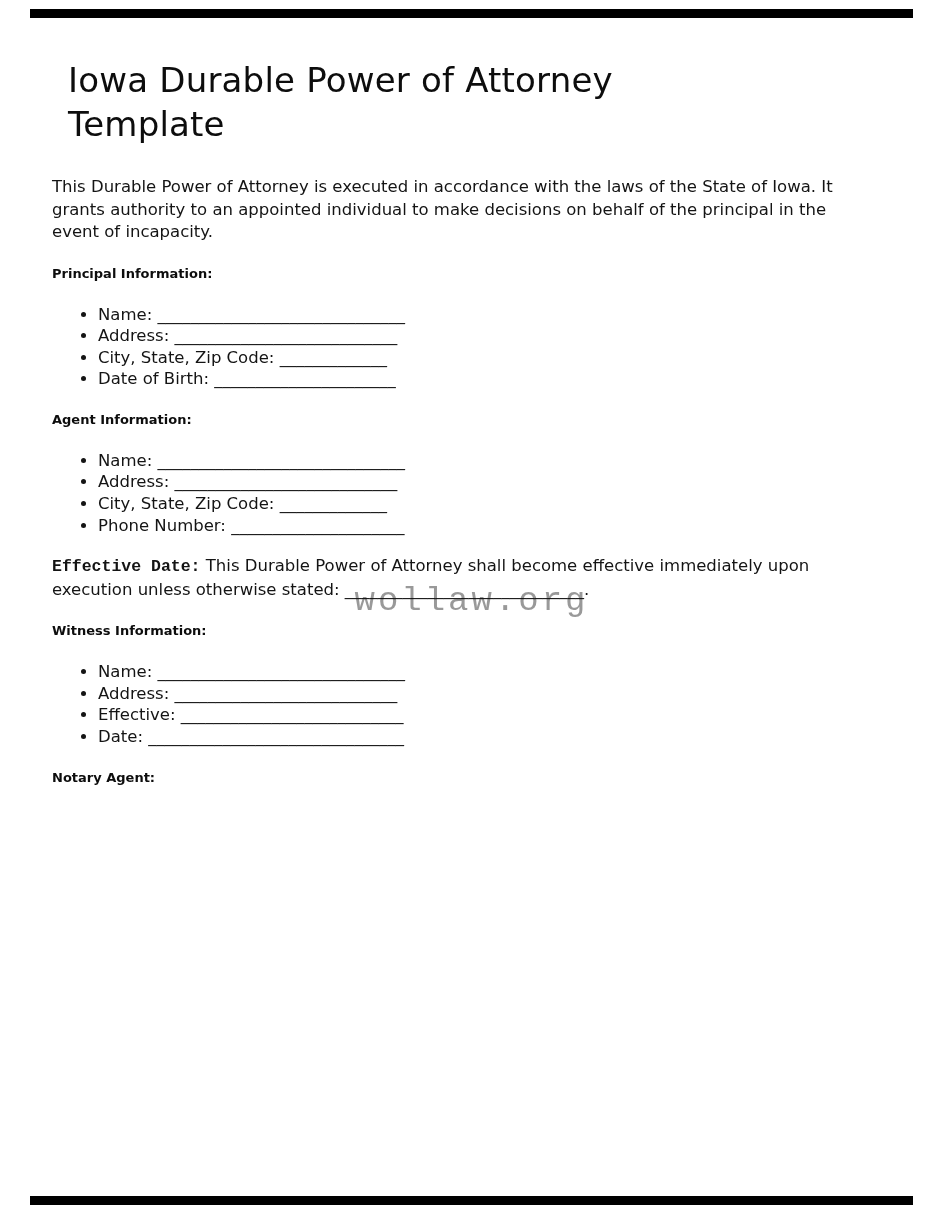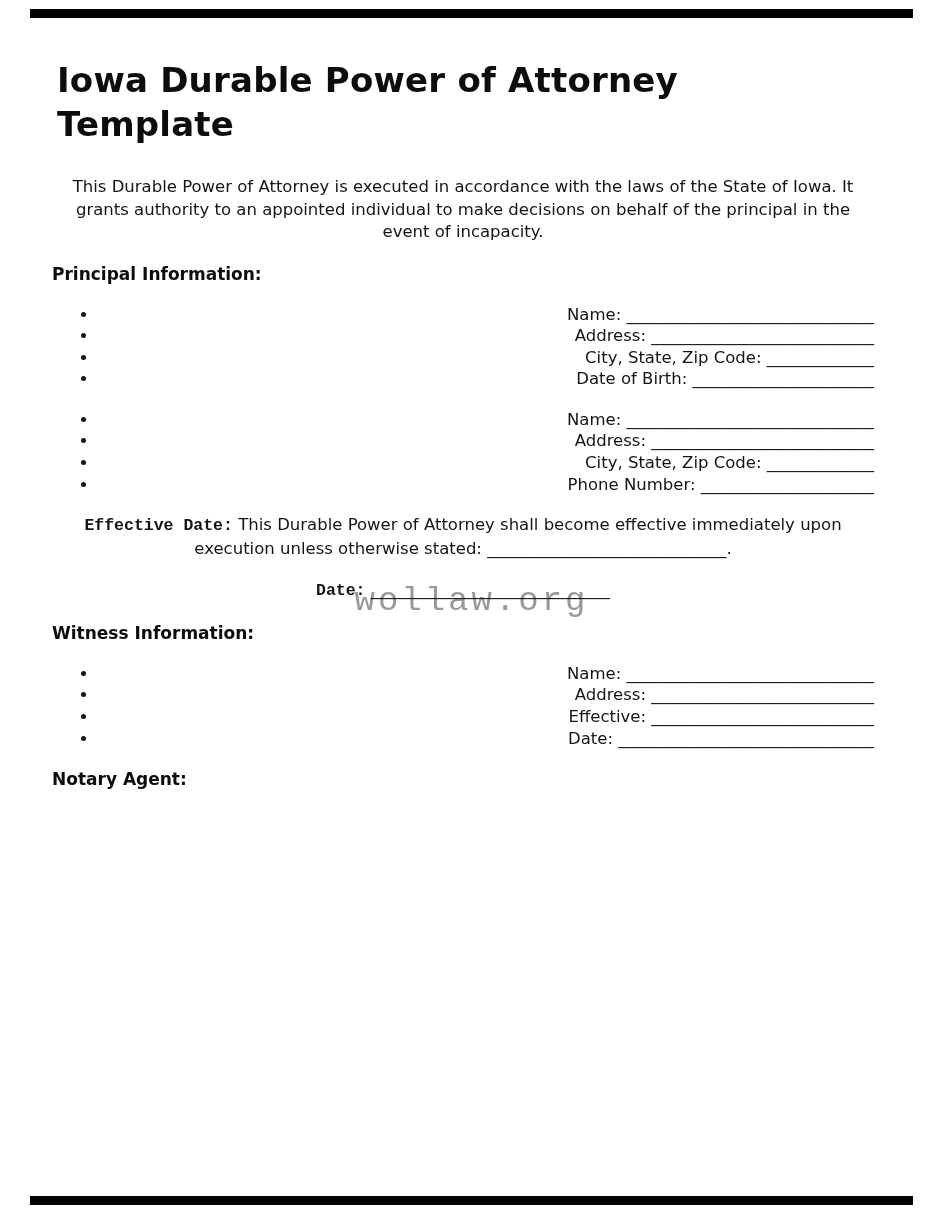--- a/index.html
+++ b/index.html
@@ -15,33 +15,33 @@
     position:absolute; left:30px; width:883px; height:9px;
     background:#000;
   }
   .edge-bar.top { top:9px; }
   .edge-bar.bottom { top:1196px; }
   .content {
     position:absolute; left:52px; top:58px; width:822px;
     font-size:16.5px; line-height:22.5px;
   }
   h1.doc-title {
-    font-size:34px; line-height:44px; font-weight:bold;
-    margin:0 0 30px 5px; max-width:700px; color:#0d0d0d;
+    font-size:34px; line-height:44px; font-weight:normal;
+    margin:0 0 30px 16px; max-width:700px; color:#0d0d0d;
     letter-spacing:0.2px;
   }
-  p { margin:19px 0;text-align:center; }
+  p { margin:19px 0; }
   h2.section-heading {
-    font-size:17px; line-height:22px; font-weight:bold;
+    font-size:13px; line-height:22px; font-weight:bold;
     margin:19px 0; color:#0d0d0d;
   }
   ul.field-list, ol.powers-list { margin:19px 0; padding-left:46px; }
   ul.field-list { list-style:disc; }
   ol.powers-list { list-style:decimal; }
-  ul.field-list li, ol.powers-list li { line-height:21.6px;text-align:right; }
+  ul.field-list li, ol.powers-list li { line-height:21.6px; }
   .bold-lead { font-weight:bold;font-family:Liberation Mono, monospace; }
   .inline-field { margin:19px 0; }
   .watermark {
     position:absolute; top:582px; left:50%;
     transform:translateX(-50%);
     font-family:"Liberation Mono","DejaVu Sans Mono",monospace;
     font-size:34px; letter-spacing:3px;
     color:rgba(70,70,70,0.55);
     white-space:nowrap;
     pointer-events:none;
@@ -61,34 +61,34 @@
   <p>This Durable Power of Attorney is executed in accordance with the laws of the State of Iowa. It grants authority to an appointed individual to make decisions on behalf of the principal in the event of incapacity.</p>
 
   <h2 class="section-heading">Principal Information:</h2>
   <ul class="field-list">
     <li>Name: ______________________________</li>
     <li>Address: ___________________________</li>
     <li>City, State, Zip Code: _____________</li>
     <li>Date of Birth: ______________________</li>
   </ul>
 
+  <h2 class="section-heading">Agent Information:</h2>
   <ul class="field-list">
     <li>Name: ______________________________</li>
     <li>Address: ___________________________</li>
     <li>City, State, Zip Code: _____________</li>
     <li>Phone Number: _____________________</li>
   </ul>
 
 
 
 
   <p class="inline-field"><span class="bold-lead">Effective Date:</span><span> This Durable Power of Attorney shall become effective immediately upon execution unless otherwise stated: _____________________________.</span></p>
 
 
-  <p class="inline-field"><span class="bold-lead">Date:</span><span> _____________________________</span></p>
 
   <h2 class="section-heading">Witness Information:</h2>
   <ul class="field-list">
     <li>Name: ______________________________</li>
     <li>Address: ___________________________</li>
     <li>Effective: ___________________________</li>
     <li>Date: _______________________________</li>
   </ul>
 
   <h2 class="section-heading">Notary Agent:</h2>

